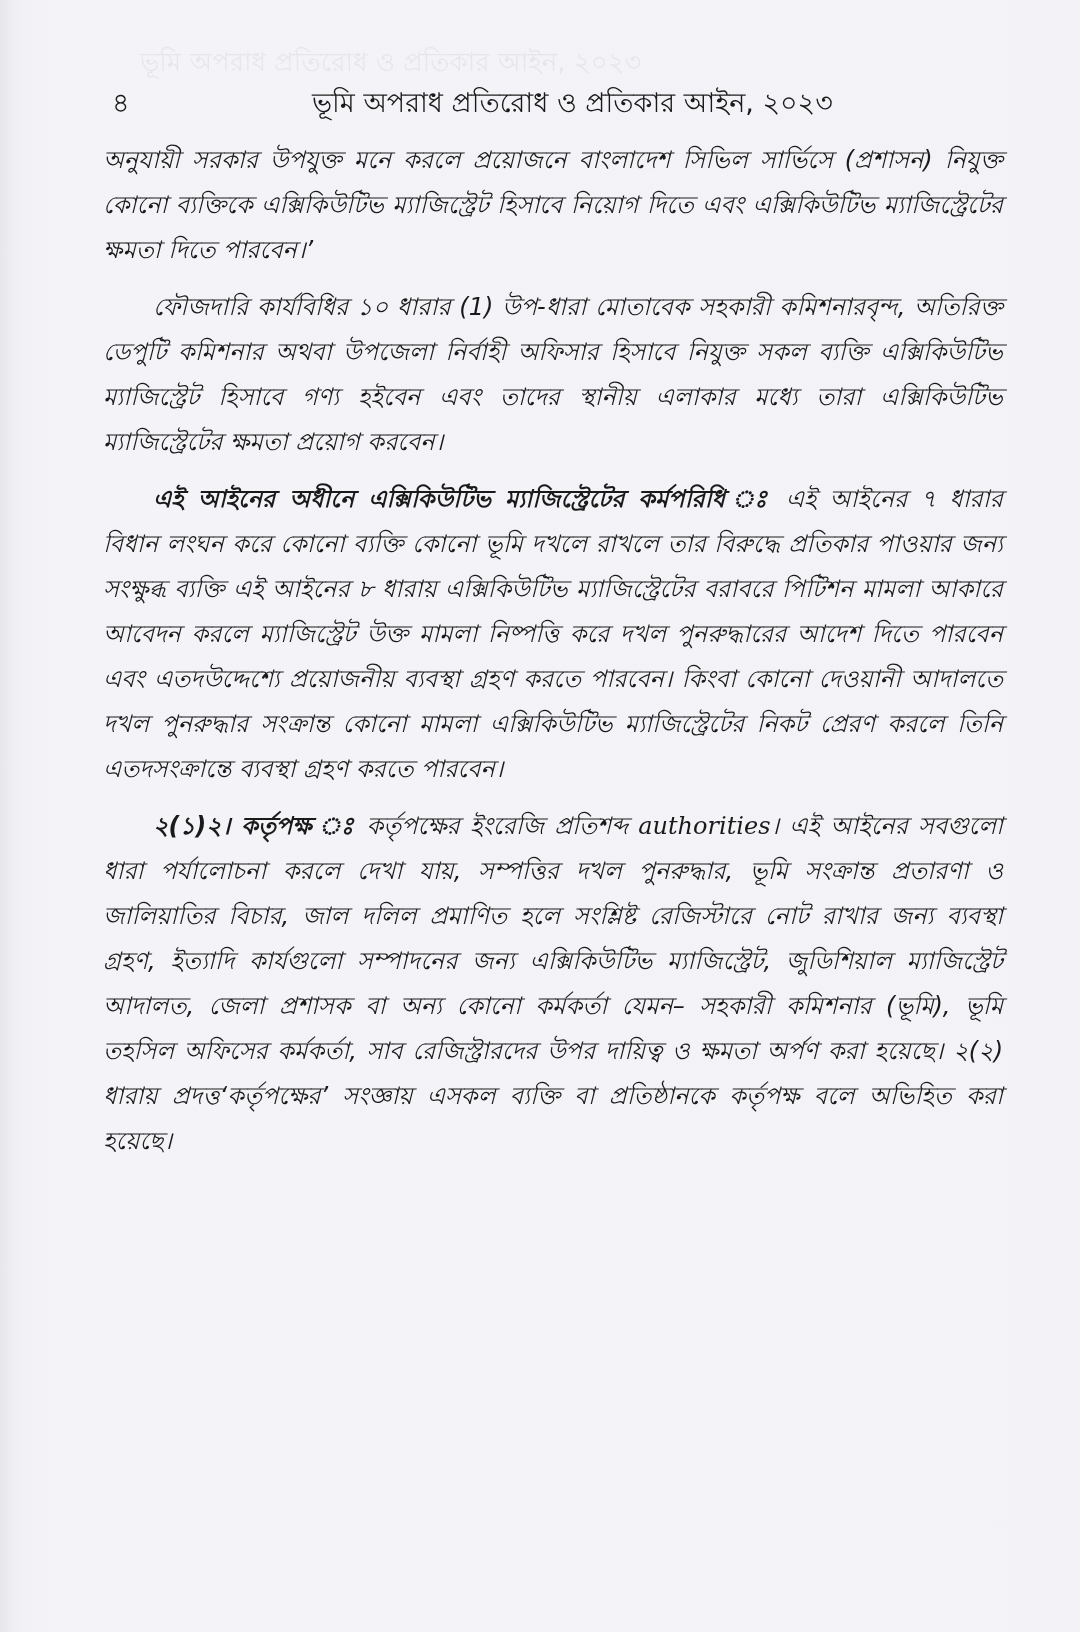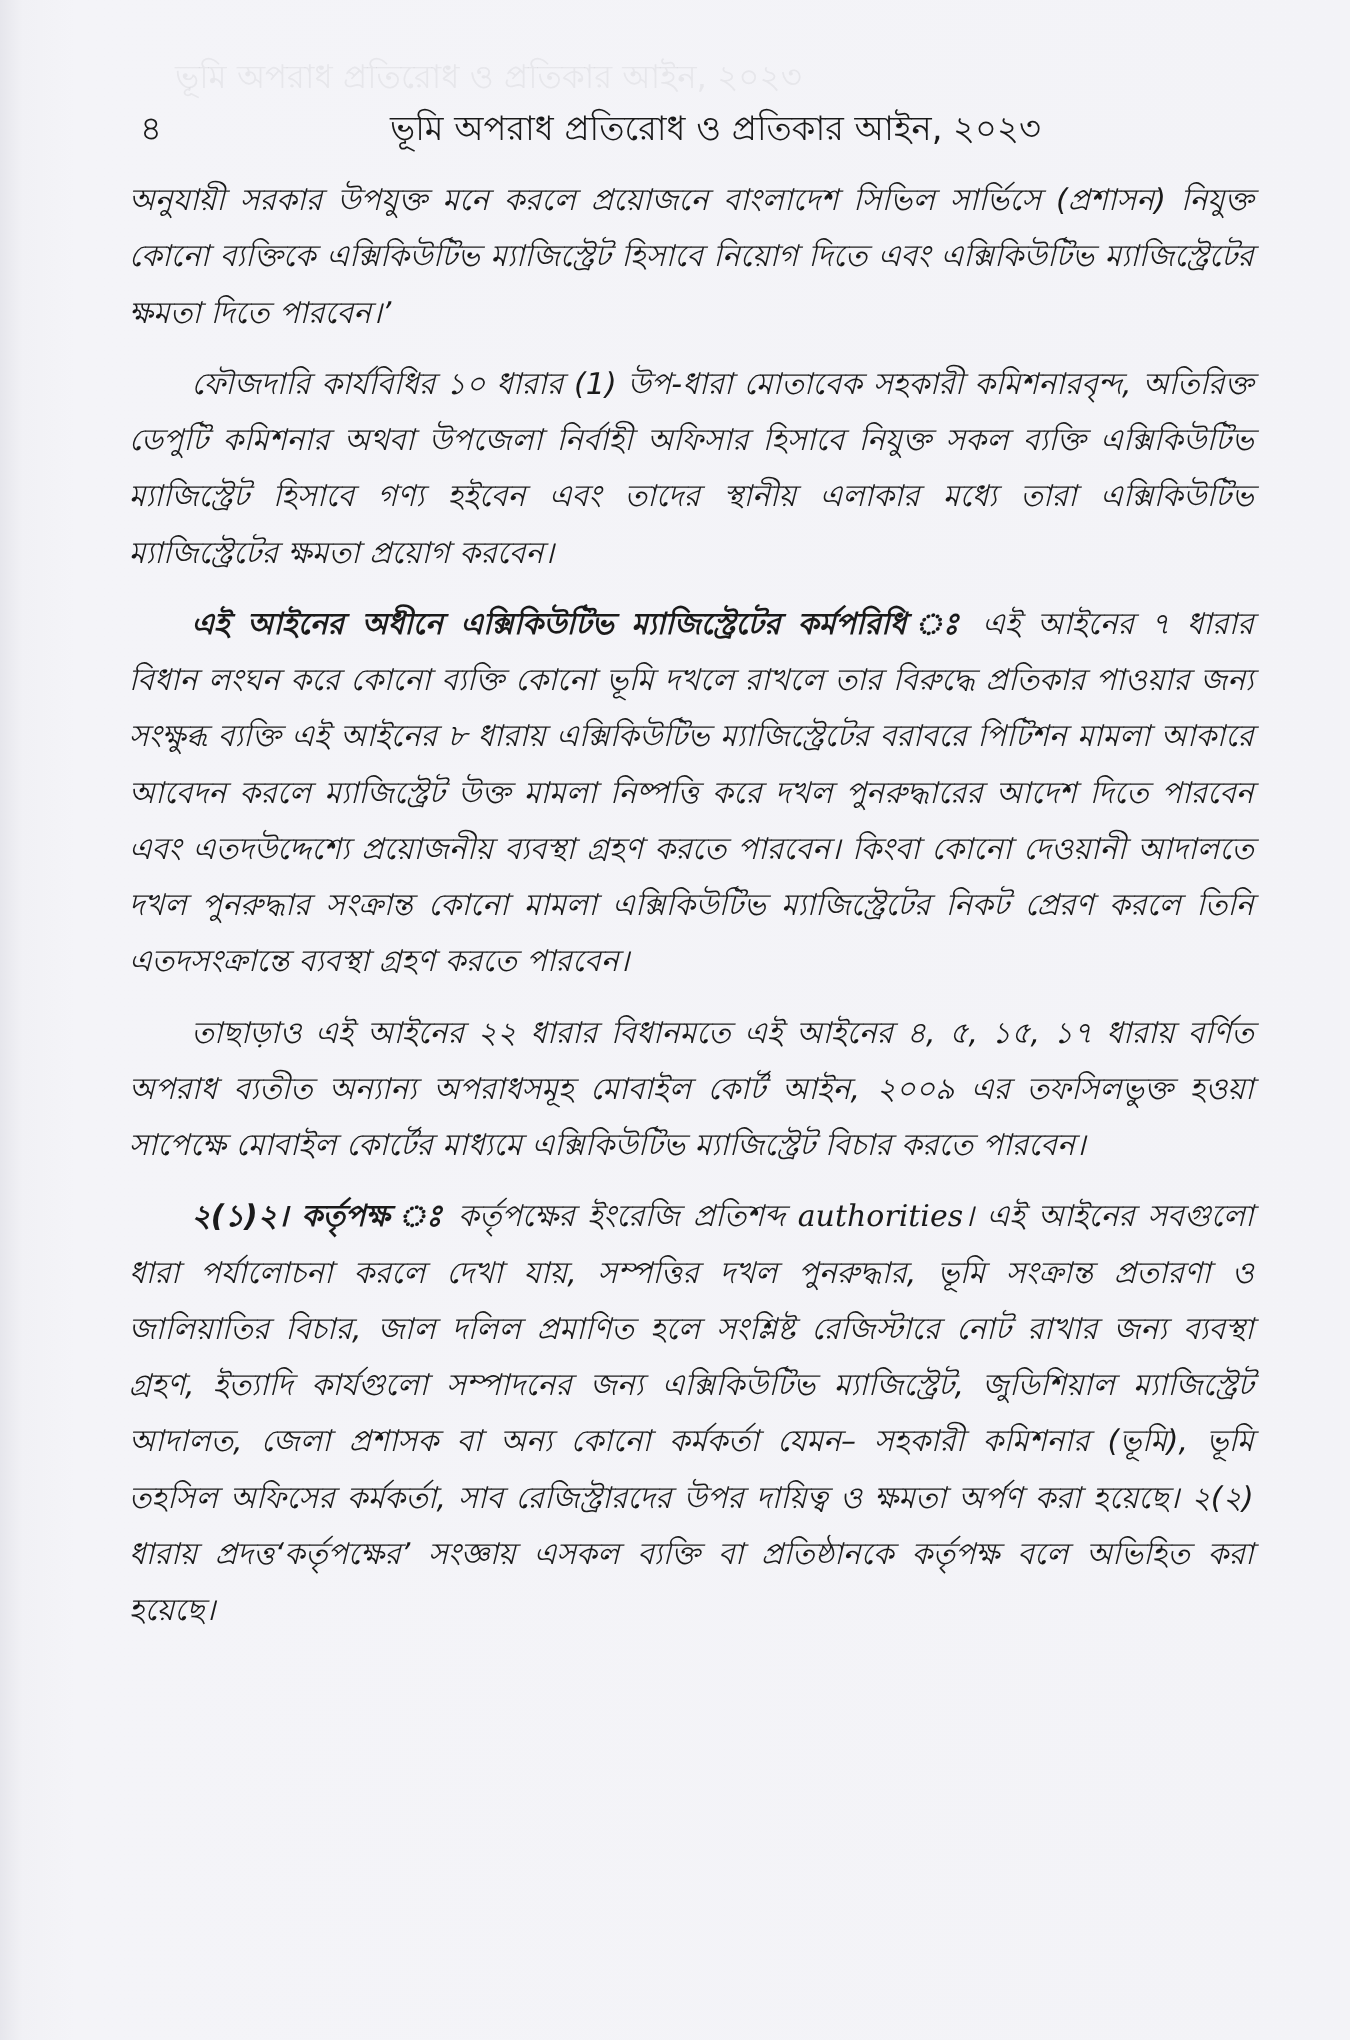--- a/index.html
+++ b/index.html
@@ -89,21 +89,18 @@
     </p>
 
     <p class="para indent">
       <span>ফৌজদারি কার্যবিধির ১০ ধারার (1) উপ-ধারা মোতাবেক সহকারী কমিশনারবৃন্দ, অতিরিক্ত ডেপুটি কমিশনার অথবা উপজেলা নির্বাহী অফিসার হিসাবে নিযুক্ত সকল ব্যক্তি এক্সিকিউটিভ ম্যাজিস্ট্রেট হিসাবে গণ্য হইবেন এবং তাদের স্থানীয় এলাকার মধ্যে তারা এক্সিকিউটিভ ম্যাজিস্ট্রেটের ক্ষমতা প্রয়োগ করবেন।</span>
     </p>
 
     <p class="para indent">
       <span class="bold">এই আইনের অধীনে এক্সিকিউটিভ ম্যাজিস্ট্রেটের কর্মপরিধি ঃ</span><span> এই আইনের ৭ ধারার বিধান লংঘন করে কোনো ব্যক্তি কোনো ভূমি দখলে রাখলে তার বিরুদ্ধে প্রতিকার পাওয়ার জন্য সংক্ষুব্ধ ব্যক্তি এই আইনের ৮ ধারায় এক্সিকিউটিভ ম্যাজিস্ট্রেটের বরাবরে পিটিশন মামলা আকারে আবেদন করলে ম্যাজিস্ট্রেট উক্ত মামলা নিষ্পত্তি করে দখল পুনরুদ্ধারের আদেশ দিতে পারবেন এবং এতদউদ্দেশ্যে প্রয়োজনীয় ব্যবস্থা গ্রহণ করতে পারবেন। কিংবা কোনো দেওয়ানী আদালতে দখল পুনরুদ্ধার সংক্রান্ত কোনো মামলা এক্সিকিউটিভ ম্যাজিস্ট্রেটের নিকট প্রেরণ করলে তিনি এতদসংক্রান্তে ব্যবস্থা গ্রহণ করতে পারবেন।</span>
     </p>
 
-    <p class="para indent">
-      <span>তাছাড়াও এই আইনের ২২ ধারার বিধানমতে এই আইনের ৪, ৫, ১৫, ১৭ ধারায় বর্ণিত অপরাধ ব্যতীত অন্যান্য অপরাধসমূহ মোবাইল কোর্ট আইন, ২০০৯ এর তফসিলভুক্ত হওয়া সাপেক্ষে মোবাইল কোর্টের মাধ্যমে এক্সিকিউটিভ ম্যাজিস্ট্রেট বিচার করতে পারবেন।</span>
-    </p>
 
     <p class="para indent">
       <span class="bold">২(১)২। কর্তৃপক্ষ ঃ</span><span> কর্তৃপক্ষের ইংরেজি প্রতিশব্দ </span><span class="latin">authorities</span><span>। এই আইনের সবগুলো ধারা পর্যালোচনা করলে দেখা যায়, সম্পত্তির দখল পুনরুদ্ধার, ভূমি সংক্রান্ত প্রতারণা ও জালিয়াতির বিচার, জাল দলিল প্রমাণিত হলে সংশ্লিষ্ট রেজিস্টারে নোট রাখার জন্য ব্যবস্থা গ্রহণ, ইত্যাদি কার্যগুলো সম্পাদনের জন্য এক্সিকিউটিভ ম্যাজিস্ট্রেট, জুডিশিয়াল ম্যাজিস্ট্রেট আদালত, জেলা প্রশাসক বা অন্য কোনো কর্মকর্তা যেমন– সহকারী কমিশনার (ভূমি), ভূমি তহসিল অফিসের কর্মকর্তা, সাব রেজিস্ট্রারদের উপর দায়িত্ব ও ক্ষমতা অর্পণ করা হয়েছে। ২(২) ধারায় প্রদত্ত‘কর্তৃপক্ষের’ সংজ্ঞায় এসকল ব্যক্তি বা প্রতিষ্ঠানকে কর্তৃপক্ষ বলে অভিহিত করা হয়েছে।</span>
     </p>
   </div>
 </div>
 
 </body></html>

